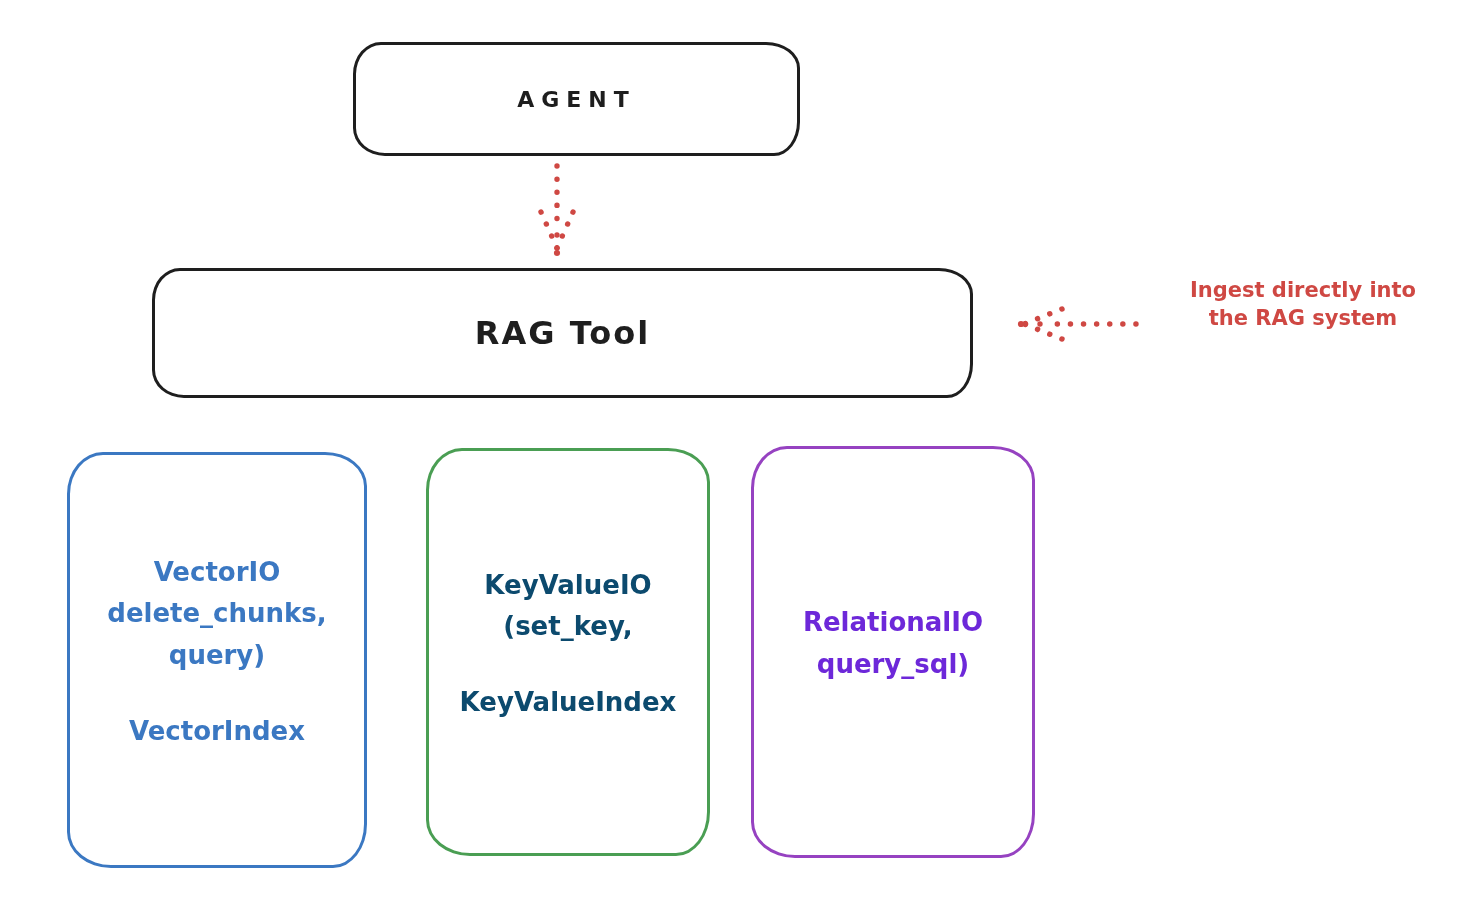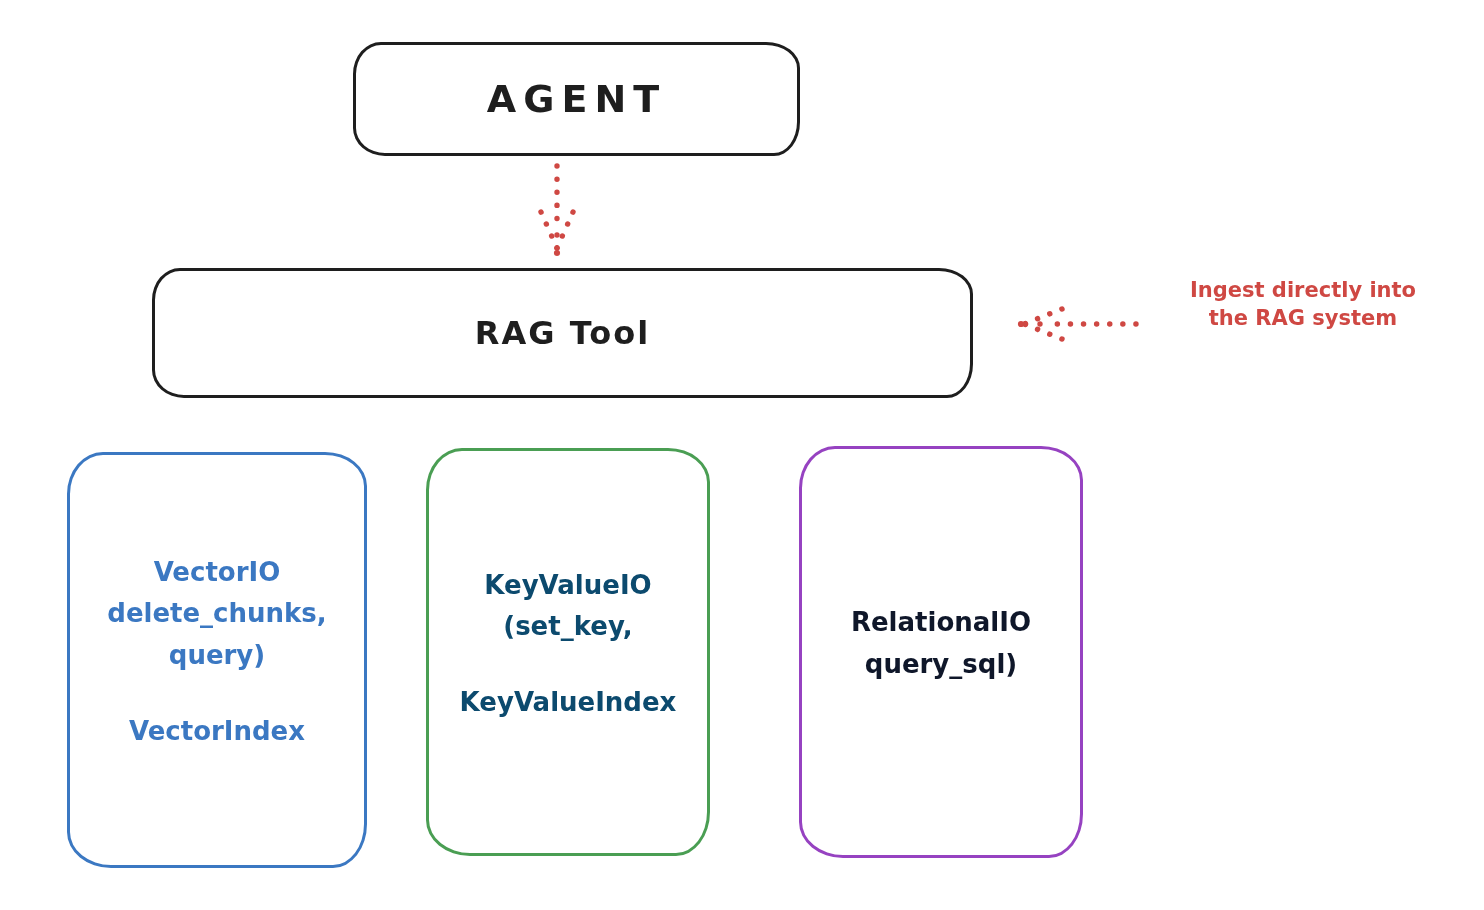--- a/index.html
+++ b/index.html
@@ -20,21 +20,21 @@
     border-radius: 28px 34px 26px 32px / 32px 26px 34px 28px;
     display: flex;
     align-items: center;
     justify-content: center;
     text-align: center;
   }
   .agent-box   { left: 353px; top: 42px;  width: 447px; height: 114px; }
   .rag-box     { left: 152px; top: 268px; width: 821px; height: 130px; }
 
   .agent-label {
-    font-size: 38px; font-weight: 700; letter-spacing: 7px;
+    font-size: 22px; font-weight: 700; letter-spacing: 7px;
   }
   .rag-label {
     font-size: 32px; font-weight: 600; letter-spacing: 2px;
   }
 
   
   .node {
     position: absolute;
     background: #ffffff;
     border: 3.2px solid;
@@ -44,21 +44,21 @@
     align-items: center;
     justify-content: center;
     text-align: center;
     font-size: 26px;
     font-weight: 700;
     line-height: 1.6;
     padding: 10px 6px 26px 6px;
   }
   .node-blue   { left: 67px;  top: 452px; width: 300px; height: 416px; border-color: #3b78c2; color: #3b78c2; }
   .node-green  { left: 426px; top: 448px; width: 284px; height: 408px; border-color: #4a9e53; color: #0c4a6e; }
-  .node-purple { left: 799px; top: 446px; width: 284px; height: 412px; border-color: #9642c1; color: #0f172a; }
+  .node-purple { left: 751px; top: 446px; width: 284px; height: 412px; border-color: #9642c1; color: #6d28d9; }
   .node-lines span { display: block; text-align: center; }
   .node-footer { margin-top: 34px; }
 
   
   .annotation {
     position: absolute;
     left: 1128px; top: 276px; width: 350px;
     text-align: center;
     color: #cf4843;
     font-size: 21px;

